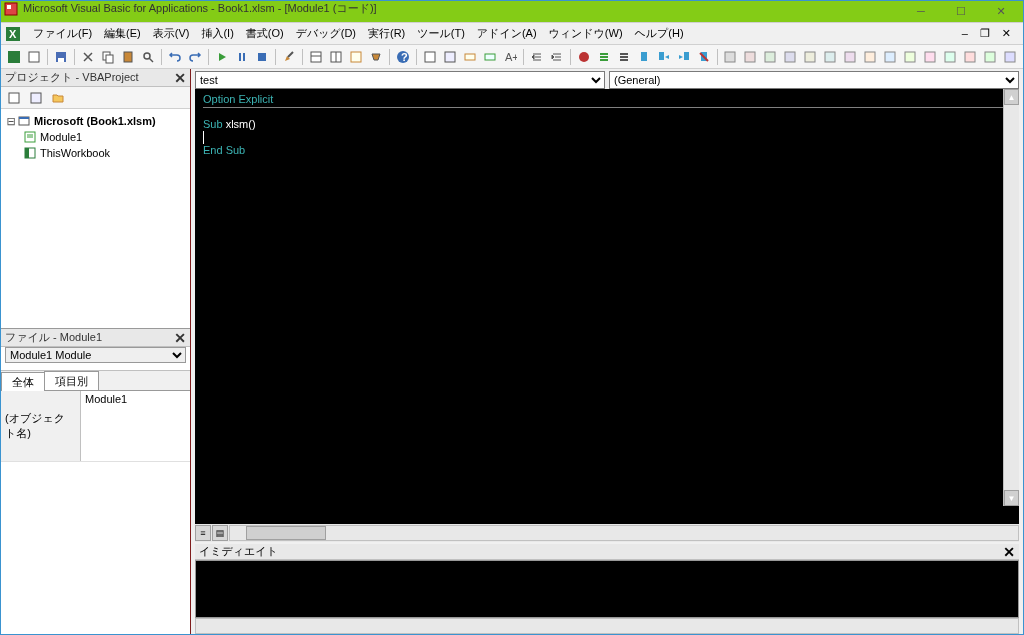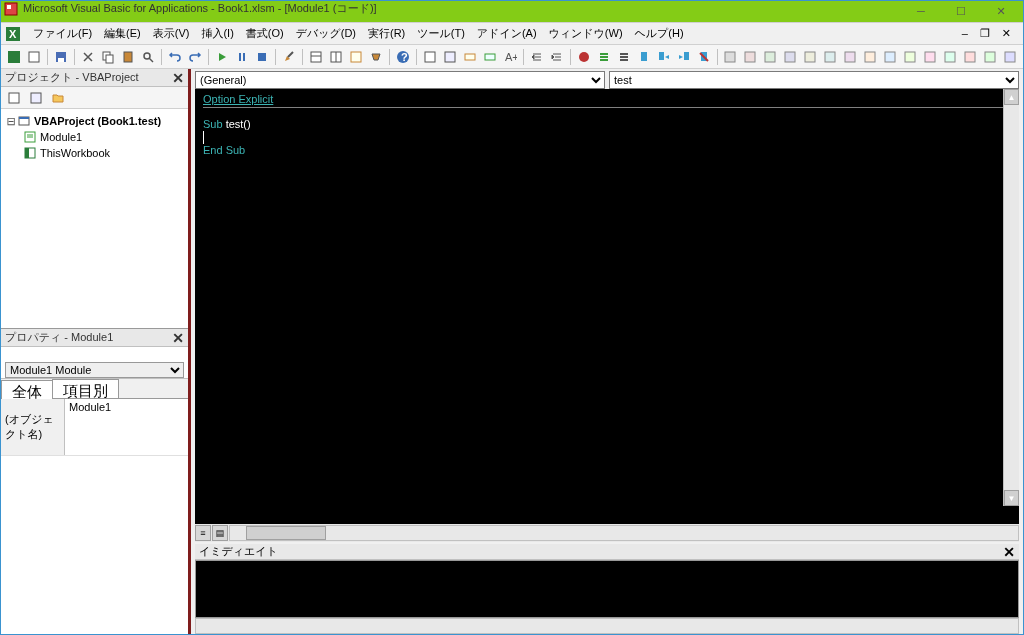--- a/index.html
+++ b/index.html
@@ -10,47 +10,47 @@
 .title-bar .win-btn { width: 40px; height: 20px; display: flex; align-items: center; justify-content: center; color: #555; cursor: pointer; }
 .menu-bar { height: 22px; background: #f0f0f0; display: flex; align-items: center; padding: 0 4px; border-bottom: 1px solid #d0d0d0; }
 .menu-bar .menu-icon { width: 16px; height: 16px; margin-right: 6px; }
 .menu-bar .menu-item { padding: 8px 6px; cursor: pointer; color: #000; }
 .child-controls { margin-left: auto; display: flex; gap: 4px; padding-right: 4px; }
 .child-controls span { cursor: pointer; padding: 0 4px; }
 .toolbar { height: 24px; background: #f5f5f5; display: flex; align-items: center; padding: 2px 4px; gap: 2px; border-bottom: 1px solid #d0d0d0; overflow: hidden; }
 .tb-btn { width: 18px; height: 18px; display: flex; align-items: center; justify-content: center; cursor: pointer; border-radius: 2px; }
 .tb-sep { width: 1px; height: 16px; background: #c0c0c0; margin: 0 2px; }
 .main-area { display: flex; height: calc(100% - 68px); }
-.left-panel { width: 190px; display: flex; flex-direction: column; background: #fff; border-right: 3px solid #7f1d1d; }
+.left-panel { width: 190px; display: flex; flex-direction: column; background: #fff; border-right: 1px solid #7f1d1d; }
 .pane-header { height: 18px; background: #e8e8e8; display: flex; align-items: center; padding: 0 4px; font-size: 11px; color: #333; border-bottom: 1px solid #c0c0c0; }
 .pane-header .close-x { margin-left: auto; font-weight: bold; cursor: pointer; font-size: 14px; }
 .proj-toolbar { height: 22px; background: #f5f5f5; display: flex; align-items: center; padding: 2px 4px; gap: 4px; border-bottom: 1px solid #d0d0d0; }
 .tree { flex: 0 0 220px; background: #fff; padding: 4px; overflow: auto; border-bottom: 1px solid #999; }
 .tree-node { display: flex; align-items: center; padding: 1px 0; cursor: pointer; }
 .tree-node.indent1 { padding-left: 18px; }
 .tree-toggle { width: 12px; text-align: center; color: #555; }
 .tree-icon { width: 14px; height: 14px; margin-right: 3px; }
 .tree-label { white-space: nowrap; }
 .tree-label.bold { font-weight: bold; }
 .props-pane { flex: 1; display: flex; flex-direction: column; background: #fff; }
-.props-select { height: 32px; display: flex; align-items: flex-end; padding: 0 4px; border-bottom: 1px solid #c0c0c0; }
+.props-select { height: 24px; display: flex; align-items: flex-start; padding: 0 4px; border-bottom: 1px solid #c0c0c0; }
 .props-select select { flex: 1; border: 1px solid #999; height: 16px; font-size: 11px; }
 .props-tabs { height: 20px; display: flex; background: #f0f0f0; border-bottom: 1px solid #999; }
-.props-tab { padding: 2px 10px; border: 1px solid #999; border-bottom: none; margin-right: -1px; background: #fff; cursor: pointer; font-size: 15px; }
+.props-tab { padding: 2px 10px; border: 1px solid #999; border-bottom: none; margin-right: -1px; background: #fff; cursor: pointer; font-size: 11px; }
 .props-tab.active { background: #fff; position: relative; top: 1px; }
 .props-grid { flex: 1; background: #fff; overflow: auto; }
 .props-row { display: flex; border-bottom: 1px solid #e0e0e0; }
-.props-row .k { width: 64px; padding: 13px 4px; background: #f0f0f0; border-right: 1px solid #c0c0c0; }
+.props-row .k { width: 80px; padding: 20px 4px; background: #f0f0f0; border-right: 1px solid #c0c0c0; }
 .props-row .v { flex: 1; padding: 2px 4px; }
 .code-area { flex: 1; display: flex; flex-direction: column; background: #f0f0f0; }
 .code-dropdowns { height: 20px; display: flex; gap: 4px; padding: 2px 4px; }
 .code-dropdowns select { flex: 1; border: 1px solid #7a7a7a; height: 18px; background: #fff; font-size: 11px; }
 .code-editor { flex: 1; background: #000; color: #fff; font-family: "Consolas", monospace; font-size: 13px; padding: 4px 8px; margin: 0 4px; position: relative; overflow: hidden; }
 .code-editor .divider { border-bottom: 1px solid #808080; margin-bottom: 6px; padding-bottom: 2px; }
-.kw-opt { color: #3cb4b4; text-decoration: underline; }
+.kw-opt { color: #3cb4b4; }
 .kw-sub { color: #3cb4b4; margin-top: 12px; }
 .code-text { color: #fff; }
 .code-scroll-v { position: absolute; right: 0; top: 0; bottom: 18px; width: 16px; background: #e8e8e8; border-left: 1px solid #c0c0c0; }
 .code-scroll-v .thumb-btn { height: 16px; background: #d0d0d0; border: 1px solid #a0a0a0; display: flex; align-items: center; justify-content: center; font-size: 8px; }
 .code-bottom-bar { height: 18px; display: flex; align-items: center; margin: 0 4px; background: #e8e8e8; }
 .code-bottom-bar .view-btn { width: 16px; height: 16px; border: 1px solid #a0a0a0; background: #d8d8d8; margin-right: 1px; cursor: pointer; display:flex; align-items:center; justify-content:center; font-size:9px;}
 .code-bottom-bar .h-scroll { flex: 1; background: #e8e8e8; height: 16px; border: 1px solid #c0c0c0; position: relative; }
 .code-bottom-bar .h-scroll .h-thumb { position: absolute; left: 16px; width: 80px; height: 100%; background: #d0d0d0; border: 1px solid #a0a0a0; }
 .immediate { height: 90px; margin: 2px 4px 0 4px; display: flex; flex-direction: column; }
 .immediate-header { height: 16px; background: #e8e8e8; padding: 0 4px; display: flex; align-items: center; border-bottom: 1px solid #c0c0c0; }
@@ -393,21 +393,21 @@
     </div>
     <div class="tree">
       <div class="tree-node">
         <span class="tree-toggle">⊟</span>
         <span class="tree-icon">
             <svg width="14" height="14">
               <rect x="2" y="3" width="10" height="8" fill="#fff" stroke="#555"></rect>
               <rect x="2" y="3" width="10" height="2" fill="#3a6db5"></rect>
             </svg>
           </span>
-        <span class="tree-label bold">VBAProject (Book1.test)</span>
+        <span class="tree-label bold">Microsoft (Book1.xlsm)</span>
       </div>
       <div class="tree-node indent1">
         <span class="tree-icon">
             <svg width="14" height="14">
               <rect x="2" y="2" width="10" height="10" fill="#fff" stroke="#3a9d3a"></rect>
               <line x1="4" y1="5" x2="10" y2="5" stroke="#3a9d3a"></line>
               <line x1="4" y1="7" x2="10" y2="7" stroke="#3a9d3a"></line>
             </svg>
           </span>
         <span class="tree-label">Module1</span>
@@ -417,21 +417,21 @@
             <svg width="14" height="14">
               <rect x="2" y="2" width="10" height="10" fill="#fff" stroke="#2a7d3a"></rect>
               <rect x="2" y="2" width="4" height="10" fill="#2a7d3a"></rect>
             </svg>
           </span>
         <span class="tree-label">ThisWorkbook</span>
       </div>
     </div>
 
     <div class="pane-header">
-      <span>プロパティ - Module1</span>
+      <span>ファイル - Module1</span>
       <span class="close-x">✕</span>
     </div>
     <div class="props-pane">
       <div class="props-select">
         <select>
           <option>Module1 Module</option>
         </select>
       </div>
       <div class="props-tabs">
         <div class="props-tab active">全体</div>
@@ -442,30 +442,30 @@
           <div class="k">(オブジェクト名)</div>
           <div class="v">Module1</div>
         </div>
       </div>
     </div>
   </div>
 
   <div class="code-area">
     <div class="code-dropdowns">
       <select>
-        <option>(General)</option>
+        <option>test</option>
       </select>
       <select>
-        <option>test</option>
+        <option>(General)</option>
       </select>
     </div>
     <div class="code-editor">
       <div class="divider"><span class="kw-opt">Option Explicit</span></div>
       <div style="height:4px"></div>
-      <div><span class="kw-sub">Sub</span><span class="code-text"> test()</span></div>
+      <div><span class="kw-sub">Sub</span><span class="code-text"> xlsm()</span></div>
       <div><span class="cursor-line"></span></div>
       <div><span class="kw-sub">End Sub</span></div>
       <div class="code-scroll-v">
         <div class="thumb-btn">▲</div>
         <div style="position:absolute;bottom:0;width:100%">
             <div class="thumb-btn">▼</div>
           </div>
       </div>
     </div>
     <div class="code-bottom-bar">

